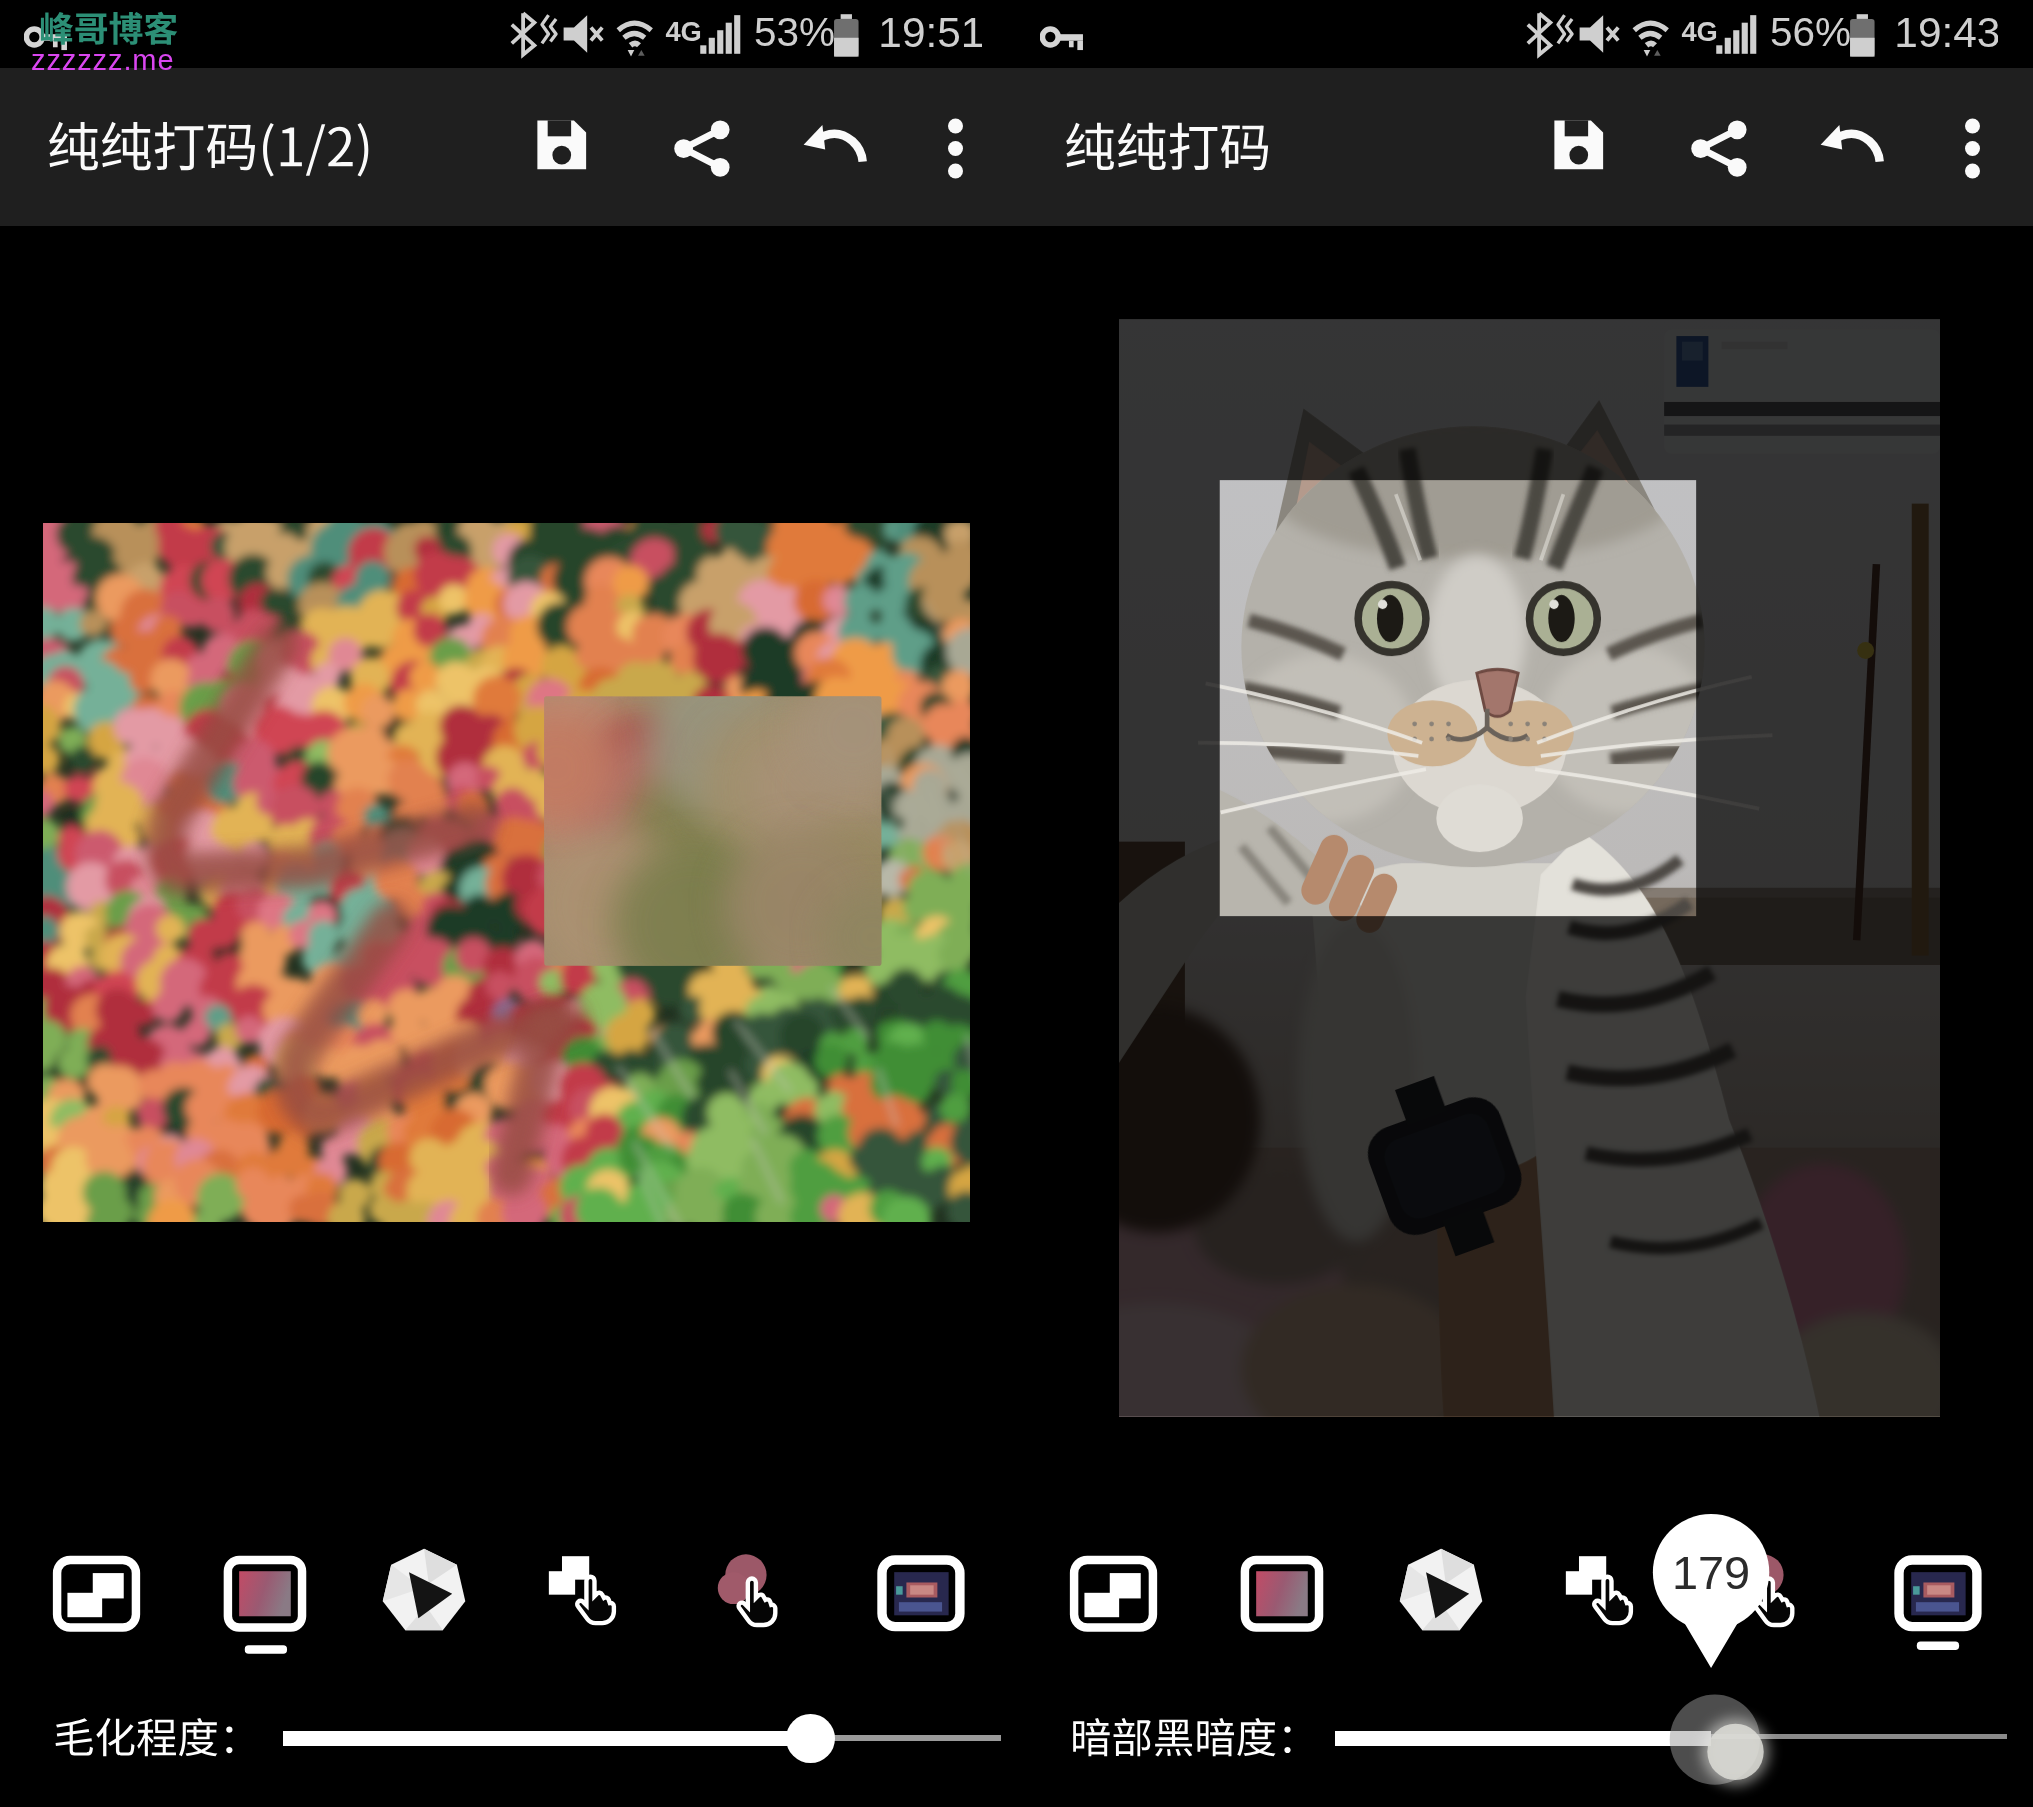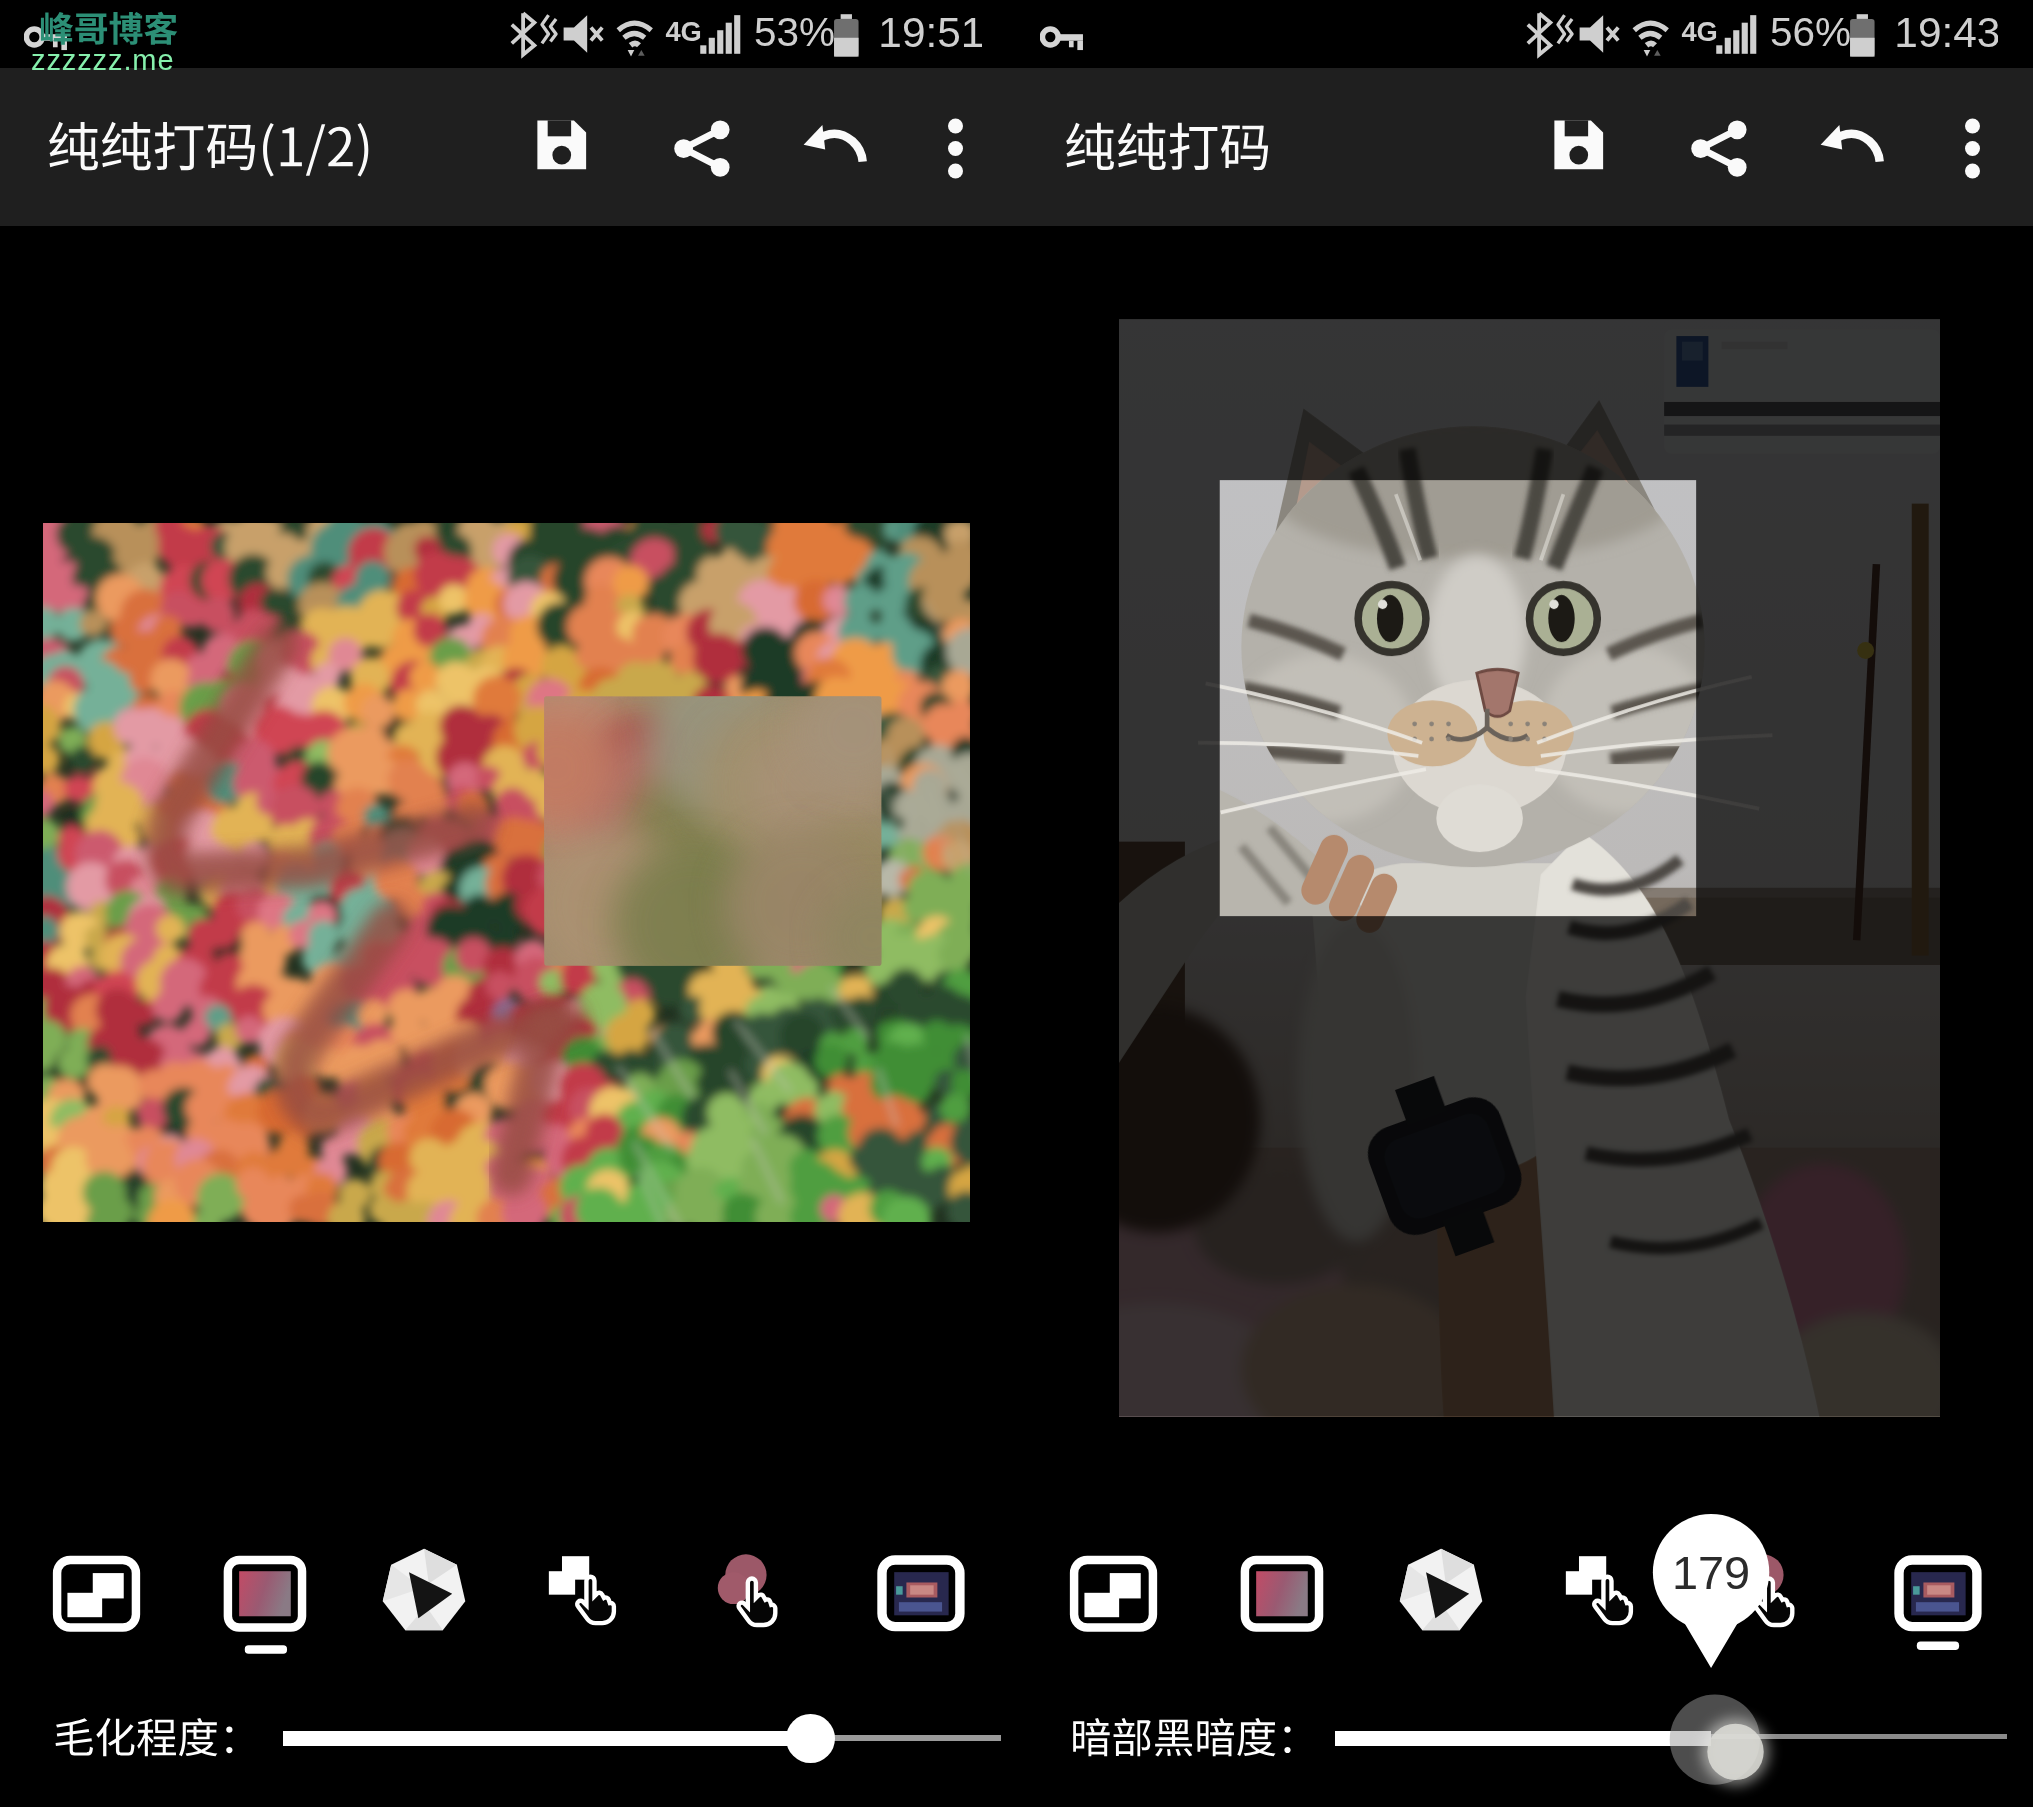--- a/index.html
+++ b/index.html
@@ -131,21 +131,21 @@
     <circle cx="456" cy="64" r="8" fill="#fafafa"></circle>
   </svg>
 <svg class="abs" style="left:39px;top:0px" width="174" height="56" viewBox="0 -44 185 59">
     <g transform="translate(0 0) scale(0.037000 -0.037000)" fill="#2c8f76">
       <path transform="translate(0 0)" d="M618 679H760C741 648 716 619 689 593C658 618 633 645 613 672ZM180 838V131L142 128V686H55V26L312 48V7H398V424C414 401 429 374 438 354C530 378 616 413 690 461C751 420 824 387 910 367C925 397 958 444 982 468C905 481 837 505 780 534C838 590 883 660 913 745L839 774L819 770H676C685 786 693 803 700 820L591 850C553 757 480 673 398 621V686H312V142L274 139V838ZM546 594C563 572 582 551 603 530C543 494 473 468 398 451V616C422 595 457 552 472 530C497 549 522 570 546 594ZM625 410V358H463V272H625V231H469V145H625V101H425V7H625V-89H744V7H952V101H744V145H908V231H744V272H911V358H744V410Z"></path>
       <path transform="translate(1000 0)" d="M263 593H526V529H263ZM160 671V450H635V671ZM153 253V-20H271V13H589C604 -17 620 -58 625 -88C701 -88 758 -87 801 -70C844 -53 857 -23 857 36V301H955V404H842V711H936V812H68V711H717V404H46V301H731V39C731 26 725 23 709 23H630V253ZM271 165H511V101H271Z"></path>
       <path transform="translate(2000 0)" d="M390 622V273H491V327H589V275H697V327H805V294H713V235H318V138H460L408 100C452 61 505 5 528 -33L614 32C592 63 551 104 512 138H713V23C713 12 709 8 696 8C683 8 636 8 596 10C610 -19 624 -59 628 -88C696 -88 745 -88 781 -74C818 -58 827 -32 827 20V138H972V235H827V273H911V622H697V662H963V751H901L924 780C894 802 836 833 792 852L740 790C762 779 787 765 810 751H697V850H589V751H339V662H589V622ZM589 435V398H491V435ZM697 435H805V398H697ZM589 507H491V543H589ZM697 507V543H805V507ZM139 850V598H30V489H139V-89H257V489H357V598H257V850Z"></path>
       <path transform="translate(3000 0)" d="M388 505H615C583 473 544 444 501 418C455 442 415 470 383 501ZM410 833 442 768H70V546H187V659H375C325 585 232 509 93 457C119 438 156 396 172 368C217 389 258 411 295 435C322 408 352 383 384 360C276 314 151 282 27 264C48 237 73 188 84 157C128 165 171 175 214 186V-90H331V-59H670V-88H793V193C827 186 863 180 899 175C915 209 949 262 975 290C846 303 725 328 621 365C693 417 754 479 798 551L716 600L696 594H473L504 636L392 659H809V546H932V768H581C565 799 546 834 530 862ZM499 291C552 265 609 242 670 224H341C396 243 449 266 499 291ZM331 40V125H670V40Z"></path>
     </g>
   </svg>
-<div class="abs" style="left:31px;top:44px;font-size:29px;color:#86efac;font-family:'Liberation Sans',sans-serif;letter-spacing:0.9px">zzzzzz.me</div>
+<div class="abs" style="left:31px;top:44px;font-size:29px;color:#d946ef;font-family:'Liberation Sans',sans-serif;letter-spacing:0.9px">zzzzzz.me</div>
 <svg xmlns="http://www.w3.org/2000/svg" width="927" height="699" viewBox="0 0 984 742" style="position:absolute;left:43px;top:523px">
     <defs>
       <filter id="fb" x="-30%" y="-30%" width="160%" height="160%">
         <feGaussianBlur stdDeviation="5"></feGaussianBlur>
       </filter>
       <filter id="fs" x="-60%" y="-60%" width="220%" height="220%">
         <feGaussianBlur stdDeviation="9"></feGaussianBlur>
       </filter>
       <filter id="fr" x="-30%" y="-30%" width="160%" height="160%">
         <feGaussianBlur stdDeviation="18"></feGaussianBlur>

